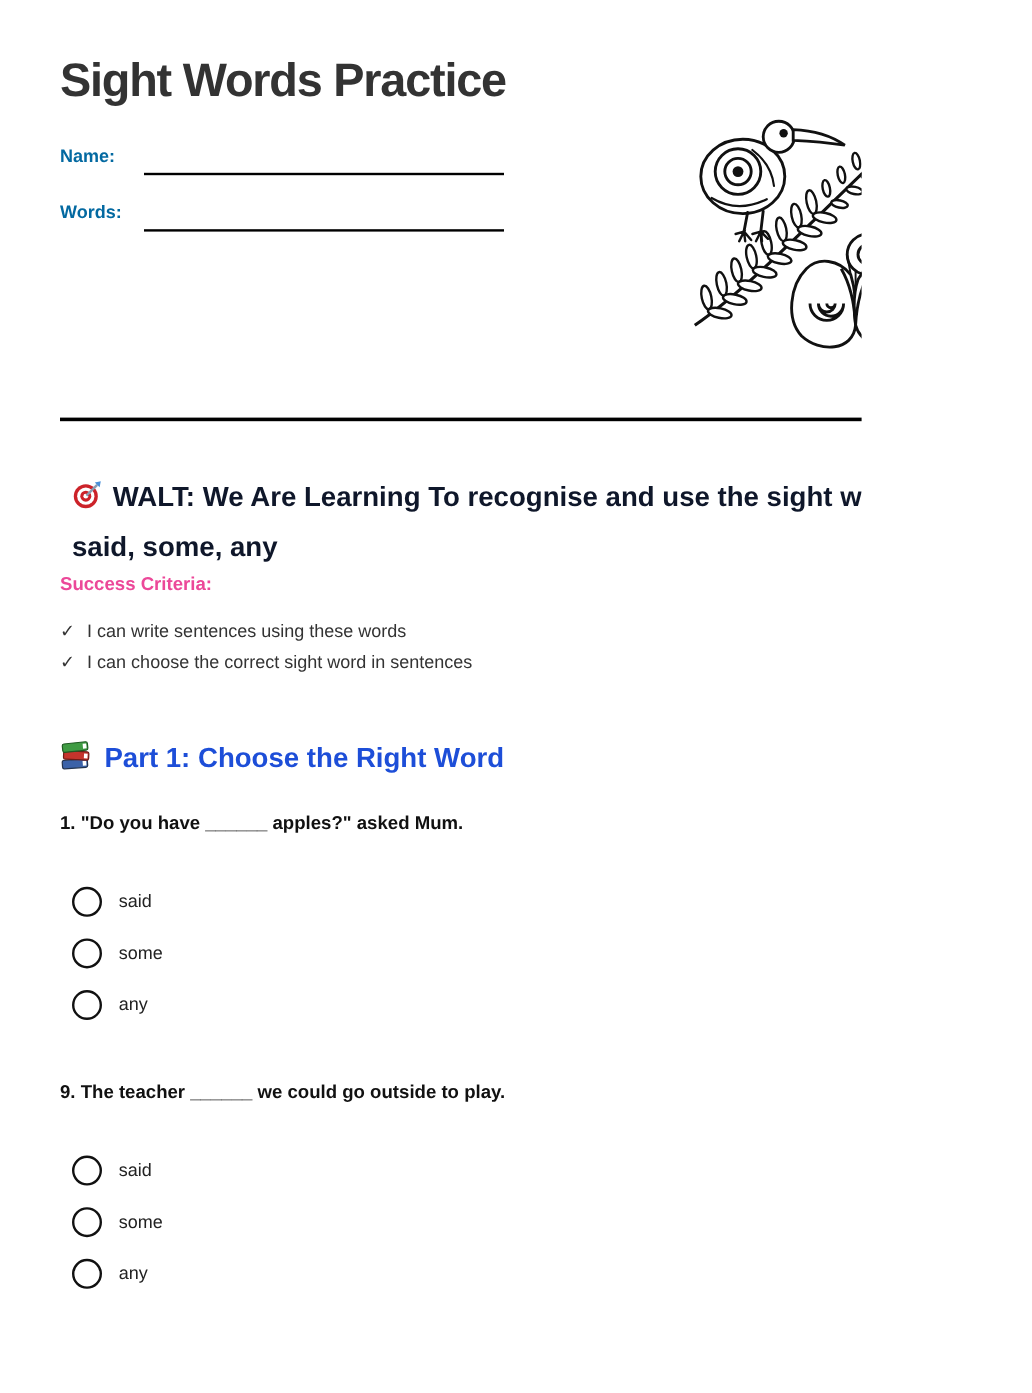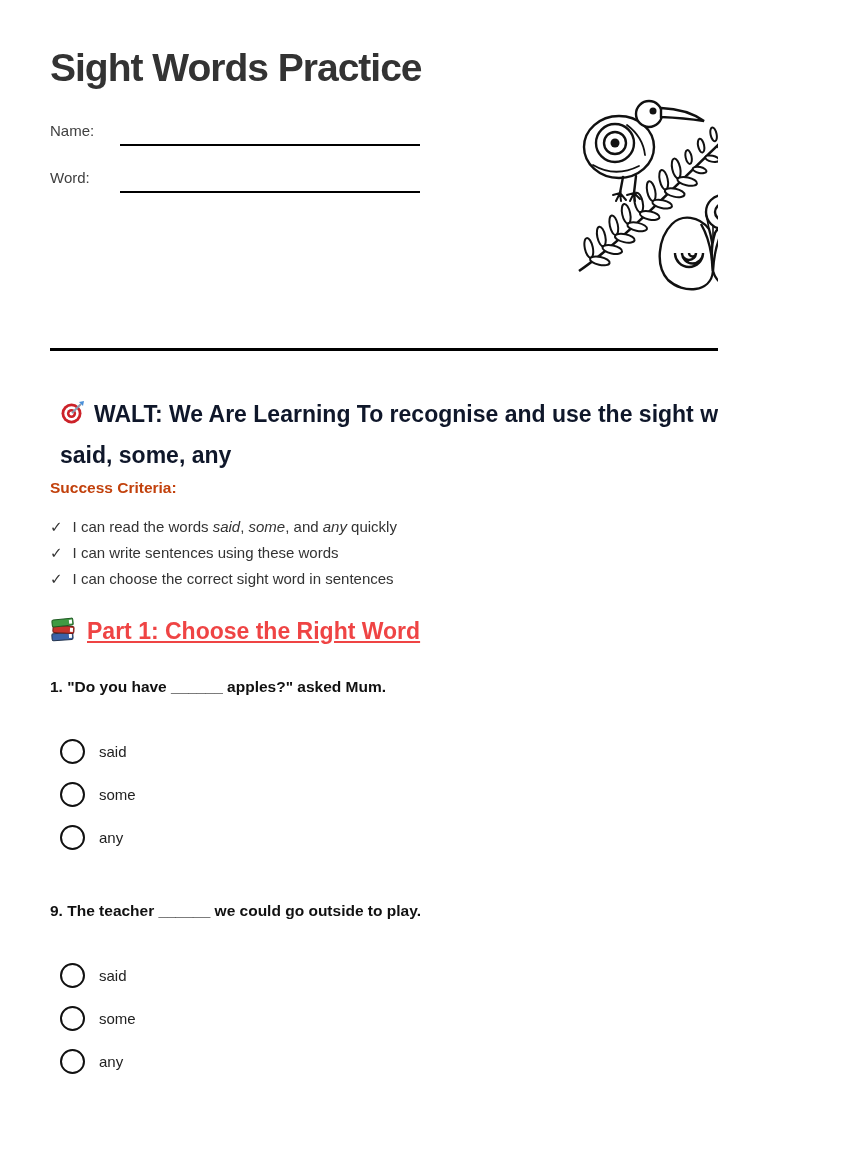--- a/index.html
+++ b/index.html
@@ -5,50 +5,50 @@
   html,body{margin:0;padding:0;background:#fff;}
   .page{
     position:relative;width:718px;height:1161px;background:#fff;overflow:hidden;
     font-family:"Liberation Sans","DejaVu Sans",sans-serif;color:#333;
   }
   .title{
     position:absolute;left:50px;top:46px;margin:0;
     font-size:39px;font-weight:700;color:#333;letter-spacing:-1px;
   }
   .flabel{
-    position:absolute;left:50px;font-size:15px;font-weight:400;color:#404040;text-align:right;
+    position:absolute;left:50px;font-size:15px;font-weight:700;color:#0369a1;text-align:right;
   }
   .flabel.name{top:122px;}
   .flabel.date{top:169px;}
   .fline{
     position:absolute;left:120px;width:300px;height:16px;
     border-bottom:2px solid #000;
   }
   .fline.name{top:128px;}
   .fline.date{top:175px;}
   .illus{position:absolute;left:563px;top:93px;width:198px;height:205px;}
   .divider{position:absolute;left:50px;top:348px;width:760px;height:3px;background:#000;}
   .walt{
     position:absolute;left:50px;top:385px;width:764px;margin:10px;
     font-size:23px;line-height:38px;font-weight:700;color:#0f172a;
   }
   .walt .hicon{display:inline-block;vertical-align:-3px;margin-right:9px;}
   .sc-label{
     position:absolute;left:50px;top:479px;margin:0;
-    font-size:15.5px;font-weight:700;color:#c2410c;
+    font-size:15.5px;font-weight:700;color:#ec4899;
   }
   .criteria{
     position:absolute;left:50px;top:514px;margin:0;padding:0;list-style:none;
     font-size:15px;line-height:26px;color:#333;
   }
   .criteria .check{margin-right:10px;color:#333;}
   .criteria em{font-style:italic;}
   .part-heading{
     position:absolute;left:50px;top:612px;margin:0;
-    font-size:23px;line-height:38px;font-weight:700;color:#ef4444;text-decoration:underline;
+    font-size:23px;line-height:38px;font-weight:700;color:#1d4ed8;
   }
   .part-heading .hicon{display:inline-block;vertical-align:-4px;margin-right:10px;}
   .questions{position:absolute;left:50px;top:676px;width:764px;}
   .qblock{margin-bottom:41px;}
   .qtext{
     font-size:15.5px;font-weight:700;color:#111;margin:0 0 33px 0;line-height:21px;
   }
   .opt{height:43px;display:flex;align-items:center;}
   .radio{
     box-sizing:border-box;width:25px;height:25px;margin-left:10px;margin-right:14px;
@@ -59,21 +59,21 @@
 </head>
 <body>
 
 <div class="page">
 
   <h1 class="title">Sight Words Practice</h1>
 
   <span class="flabel name">Name:</span>
   <span class="fline name"></span>
 
-  <span class="flabel date">Word:</span>
+  <span class="flabel date">Words:</span>
   <span class="fline date"></span>
 
   <svg class="illus" viewBox="0 0 198 205" aria-hidden="true">
 
     <g stroke="#111" fill="#fff" stroke-width="2">
       <path d="M16 178 C 60 148, 120 85, 180 28" fill="none" stroke-width="2.6"></path>
       <g id="leaflets">
           <ellipse cx="0" cy="0" rx="10" ry="4" transform="translate(25.8 154.9) rotate(-102)"></ellipse>
           <ellipse cx="0" cy="0" rx="10" ry="4" transform="translate(36.8 167.9) rotate(12)"></ellipse>
           <ellipse cx="0" cy="0" rx="10" ry="4" transform="translate(38.3 143.5) rotate(-102)"></ellipse>
@@ -140,21 +140,20 @@
         <circle cx="11.5" cy="13.5" r="2" fill="#fff"></circle>
         <line x1="12" y1="13" x2="21" y2="4" stroke="#8a9bb0" stroke-width="2"></line>
         <path d="M19 2 L24 1 L23 6 Z" fill="#4a90d9"></path>
       </svg>
     </span><span>WALT: We Are Learning To recognise and use the sight words: said, some, any</span>
   </h2>
 
   <h3 class="sc-label">Success Criteria:</h3>
 
   <ul class="criteria">
-      <li><span class="check">✓</span><span>I can read the words </span><em>said</em><span>, </span><em>some</em><span>, and </span><em>any</em><span> quickly</span></li>
       <li><span class="check">✓</span><span>I can write sentences using these words</span></li>
       <li><span class="check">✓</span><span>I can choose the correct sight word in sentences</span></li>
     </ul>
 
   <h2 class="part-heading">
     <span class="hicon">
       <svg width="27" height="26" viewBox="0 0 27 26">
         <g transform="rotate(-4 13 20)">
             <rect x="2" y="16" width="21" height="7" rx="1.5" fill="#3b62a8" stroke="#23344e" stroke-width="1"></rect>
             <rect x="19" y="17.5" width="3" height="4" fill="#fff"></rect>

